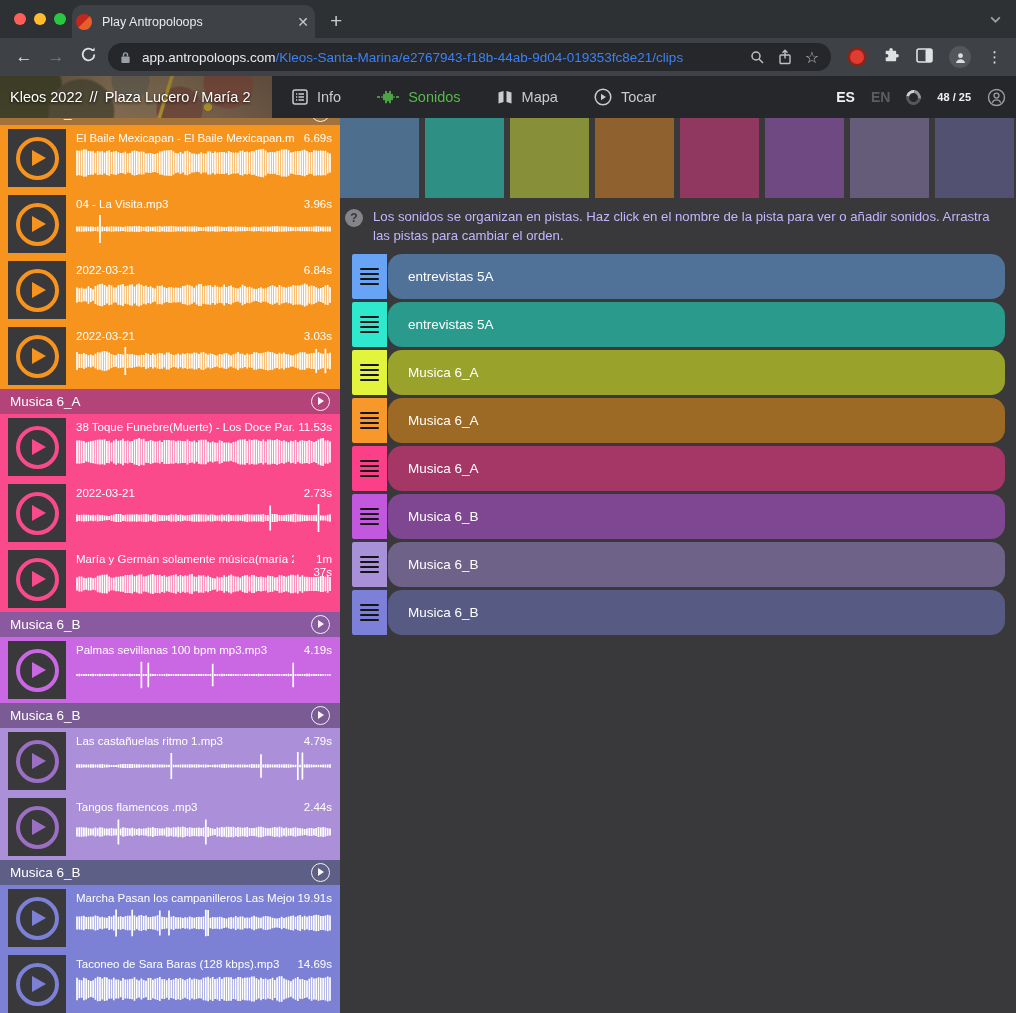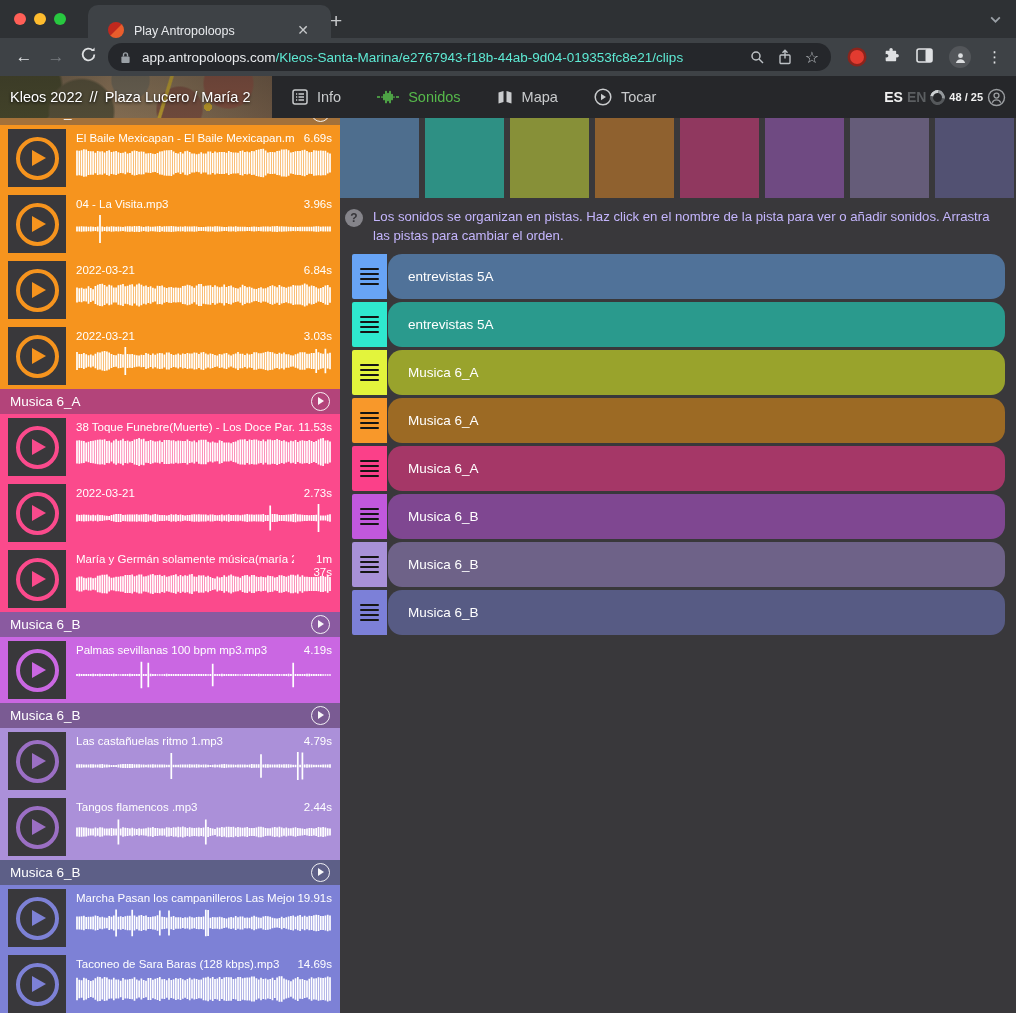--- a/index.html
+++ b/index.html
@@ -5,33 +5,33 @@
   * { margin:0; padding:0; box-sizing:border-box; font-family:"Liberation Sans", sans-serif; }
   html,body { width:1016px; height:1013px; overflow:hidden; background:#39383b; }
   .win { width:1016px; height:1013px; display:flex; flex-direction:column; }
 
   
   .tabstrip { height:38px; background:#2e3134; position:relative; flex:none; }
   .tlights { position:absolute; left:14px; top:13px; display:flex; gap:8px; }
   .light { width:12px; height:12px; border-radius:50%; }
   .light.r { background:#ff5f57; } .light.y { background:#febc2e; } .light.g { background:#28c840; }
   .tab { position:absolute; left:72px; top:5px; width:243px; height:33px; background:#3e4246;
-         border-radius:10px 10px 0 0; display:flex; align-items:flex-end; padding:0 20px;margin-left:16px; }
+         border-radius:10px 10px 0 0; display:flex; align-items:center; padding:0 4px; }
   .favicon { width:16px; height:16px; border-radius:50%; background:linear-gradient(135deg,#c0281e 48%,#e95d2c 52%); flex:none; }
   .tab-title { flex:1; font-size:12.5px; color:#e8eaed; margin-left:10px; white-space:nowrap; overflow:hidden; }
   .tab-close { color:#c6c8ca; font-size:14px; padding:0 2px; cursor:default; }
   .newtab { position:absolute; left:330px; top:6px; color:#c6c8ca; font-size:21px; line-height:30px; }
   .tabs-chevron { position:absolute; right:14px; top:12px; }
   .toolbar { height:38px; background:#3e4246; display:flex; align-items:center; padding:0 8px; flex:none; }
   .navbtn { width:32px; text-align:center; font-size:17px; color:#dfe1e3; flex:none; }
   .navbtn.dis { color:#787c80; }
   .urlpill { flex:1; height:28px; background:#25272b; border-radius:14px; margin:0 10px 0 4px;
              display:flex; align-items:center; padding:0 12px; min-width:0; }
   .url-host { font-size:13.5px; color:#e8eaed; white-space:nowrap; }
-  .url-path { font-size:13.5px; color:#5eead4; white-space:nowrap; overflow:hidden; flex:1; }
+  .url-path { font-size:13.5px; color:#3b82f6; white-space:nowrap; overflow:hidden; flex:1; }
   .pill-ic { margin-left:13px; flex:none; display:flex; align-items:center; }
   .star { color:#bdc1c5; font-size:16px; }
   .exts { display:flex; align-items:center; gap:16px; padding:0 6px; flex:none; }
   .record { width:14px; height:14px; border-radius:50%; background:#e23b30; box-shadow:0 0 0 2.5px #8c241c; margin:0 3px; }
   .avatar { width:22px; height:22px; border-radius:50%; background:#53565a; display:flex; align-items:center; justify-content:center; }
   .dots { color:#dfe1e3; font-size:15px; letter-spacing:0; }
 
   
   .appheader { height:42px; background:#26272a; display:flex; align-items:center; flex:none; position:relative; }
   .mapcrumb { width:272px; height:100%; flex:none; position:relative; overflow:hidden;
@@ -46,21 +46,21 @@
       linear-gradient(90deg, #70624a, #b3926a 40%, #a98c66 60%, #8d6f52);
   }
   .mapcrumb::after { content:""; position:absolute; inset:0; background:linear-gradient(rgba(25,25,28,.42), rgba(25,25,28,.32)); }
   .crumb { position:absolute; z-index:2; left:10px; top:50%; transform:translateY(-50%); color:#fff;
            font-size:14.5px; white-space:nowrap; text-shadow:0 1px 3px rgba(0,0,0,.9); }
   .crumb b { font-weight:normal; margin:0 7px; }
   .hnav { display:flex; align-items:center; gap:36px; padding-left:20px; }
   .hitem { display:flex; align-items:center; gap:9px; color:#c9cbcd; font-size:14.5px; }
   .hitem svg { display:block; }
   .hitem.active { color:#56b94b; }
-  .hright { margin-left:auto; display:flex; align-items:center; gap:4px; padding-right:10px; }
+  .hright { margin-left:auto; display:flex; align-items:center; gap:16px; padding-right:10px; }
   .lang-es { color:#f1f1f1; font-size:14px; font-weight:bold; }
   .lang-en { color:#5b5e61; font-size:14px; font-weight:bold; }
   .spinner { width:15px; height:15px; border-radius:50%; border:3px solid #55585b;
              border-top-color:#cdd0d2; border-right-color:#94989b; transform:rotate(-35deg); }
   .counter { color:#f0f0f0; font-size:11px; font-weight:bold; }
 
   
   .content { flex:1; display:flex; min-height:0; }
   .sidebar { width:340px; flex:none; overflow:hidden; background:#39383b; }
   .section-header { height:25px; display:flex; align-items:center; padding:0 10px; }

